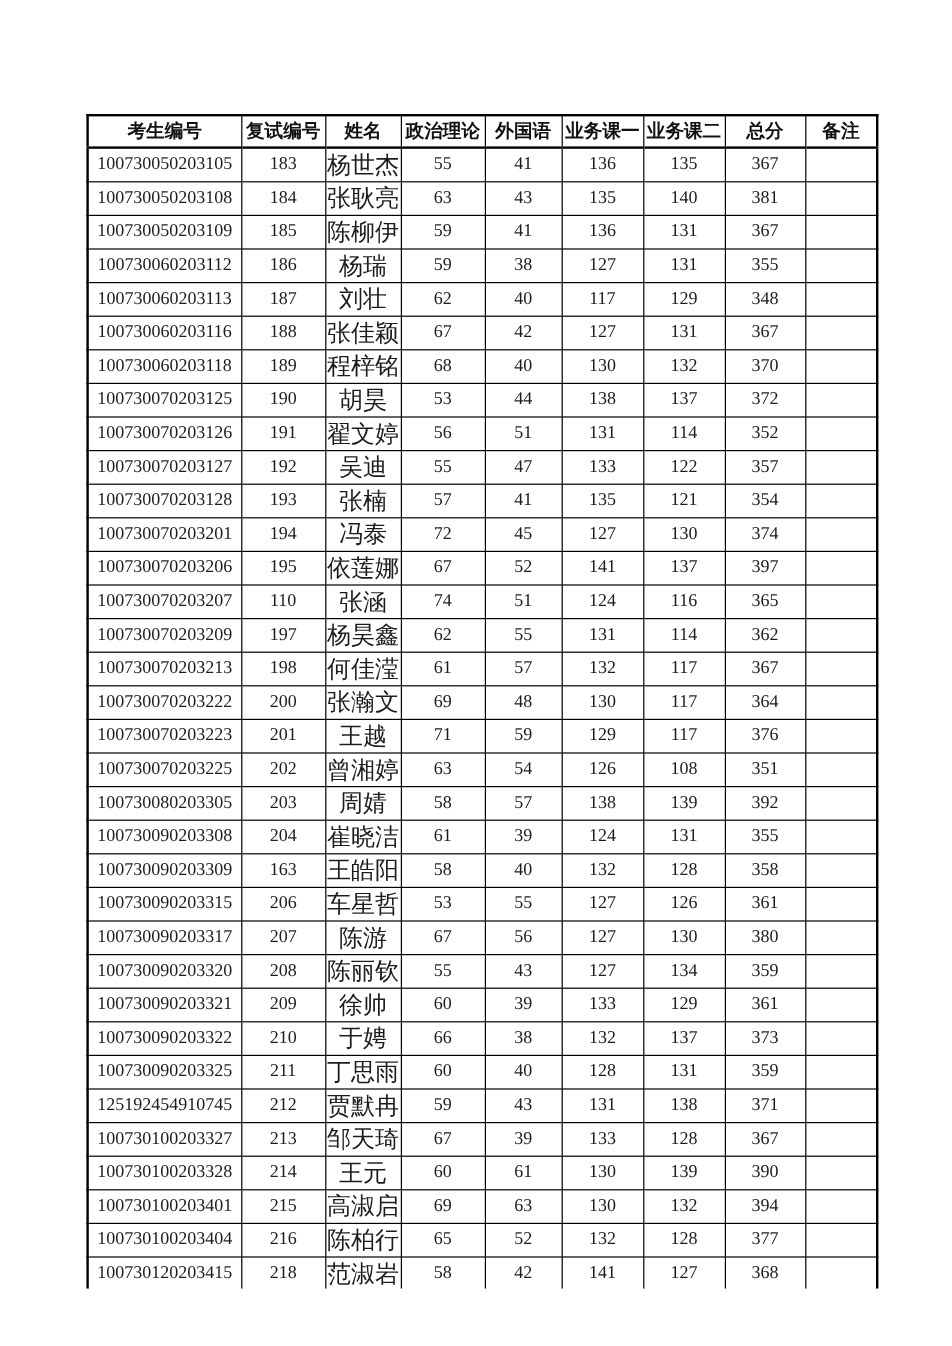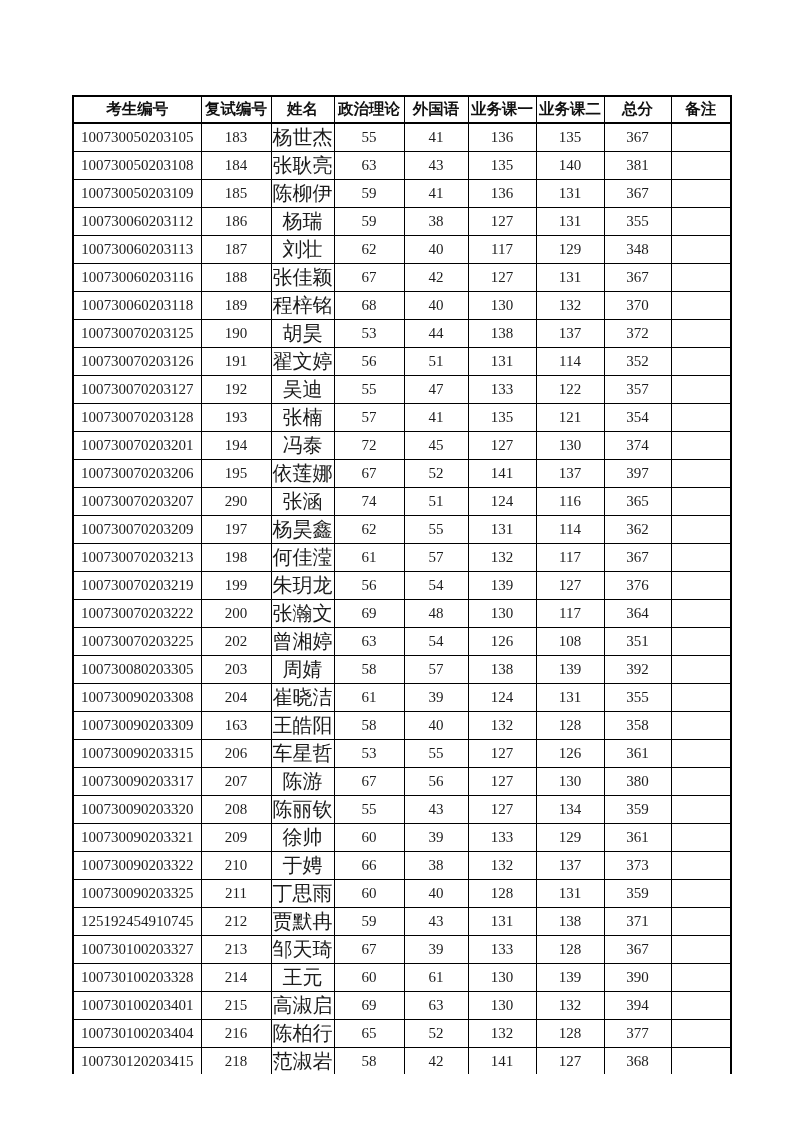--- a/index.html
+++ b/index.html
@@ -222,21 +222,21 @@
           <td class="name-cell">依莲娜</td>
           <td>67</td>
           <td>52</td>
           <td>141</td>
           <td>137</td>
           <td>397</td>
           <td></td>
         </tr>
         <tr>
           <td>100730070203207</td>
-          <td>290</td>
+          <td>110</td>
           <td class="name-cell">张涵</td>
           <td>74</td>
           <td>51</td>
           <td>124</td>
           <td>116</td>
           <td>365</td>
           <td></td>
         </tr>
         <tr>
           <td>100730070203209</td>
@@ -254,39 +254,39 @@
           <td>198</td>
           <td class="name-cell">何佳滢</td>
           <td>61</td>
           <td>57</td>
           <td>132</td>
           <td>117</td>
           <td>367</td>
           <td></td>
         </tr>
         <tr>
-          <td>100730070203219</td>
-          <td>199</td>
-          <td class="name-cell">朱玥龙</td>
-          <td>56</td>
-          <td>54</td>
-          <td>139</td>
-          <td>127</td>
-          <td>376</td>
-          <td></td>
-        </tr>
-        <tr>
           <td>100730070203222</td>
           <td>200</td>
           <td class="name-cell">张瀚文</td>
           <td>69</td>
           <td>48</td>
           <td>130</td>
           <td>117</td>
           <td>364</td>
+          <td></td>
+        </tr>
+        <tr>
+          <td>100730070203223</td>
+          <td>201</td>
+          <td class="name-cell">王越</td>
+          <td>71</td>
+          <td>59</td>
+          <td>129</td>
+          <td>117</td>
+          <td>376</td>
           <td></td>
         </tr>
         <tr>
           <td>100730070203225</td>
           <td>202</td>
           <td class="name-cell">曾湘婷</td>
           <td>63</td>
           <td>54</td>
           <td>126</td>
           <td>108</td>

